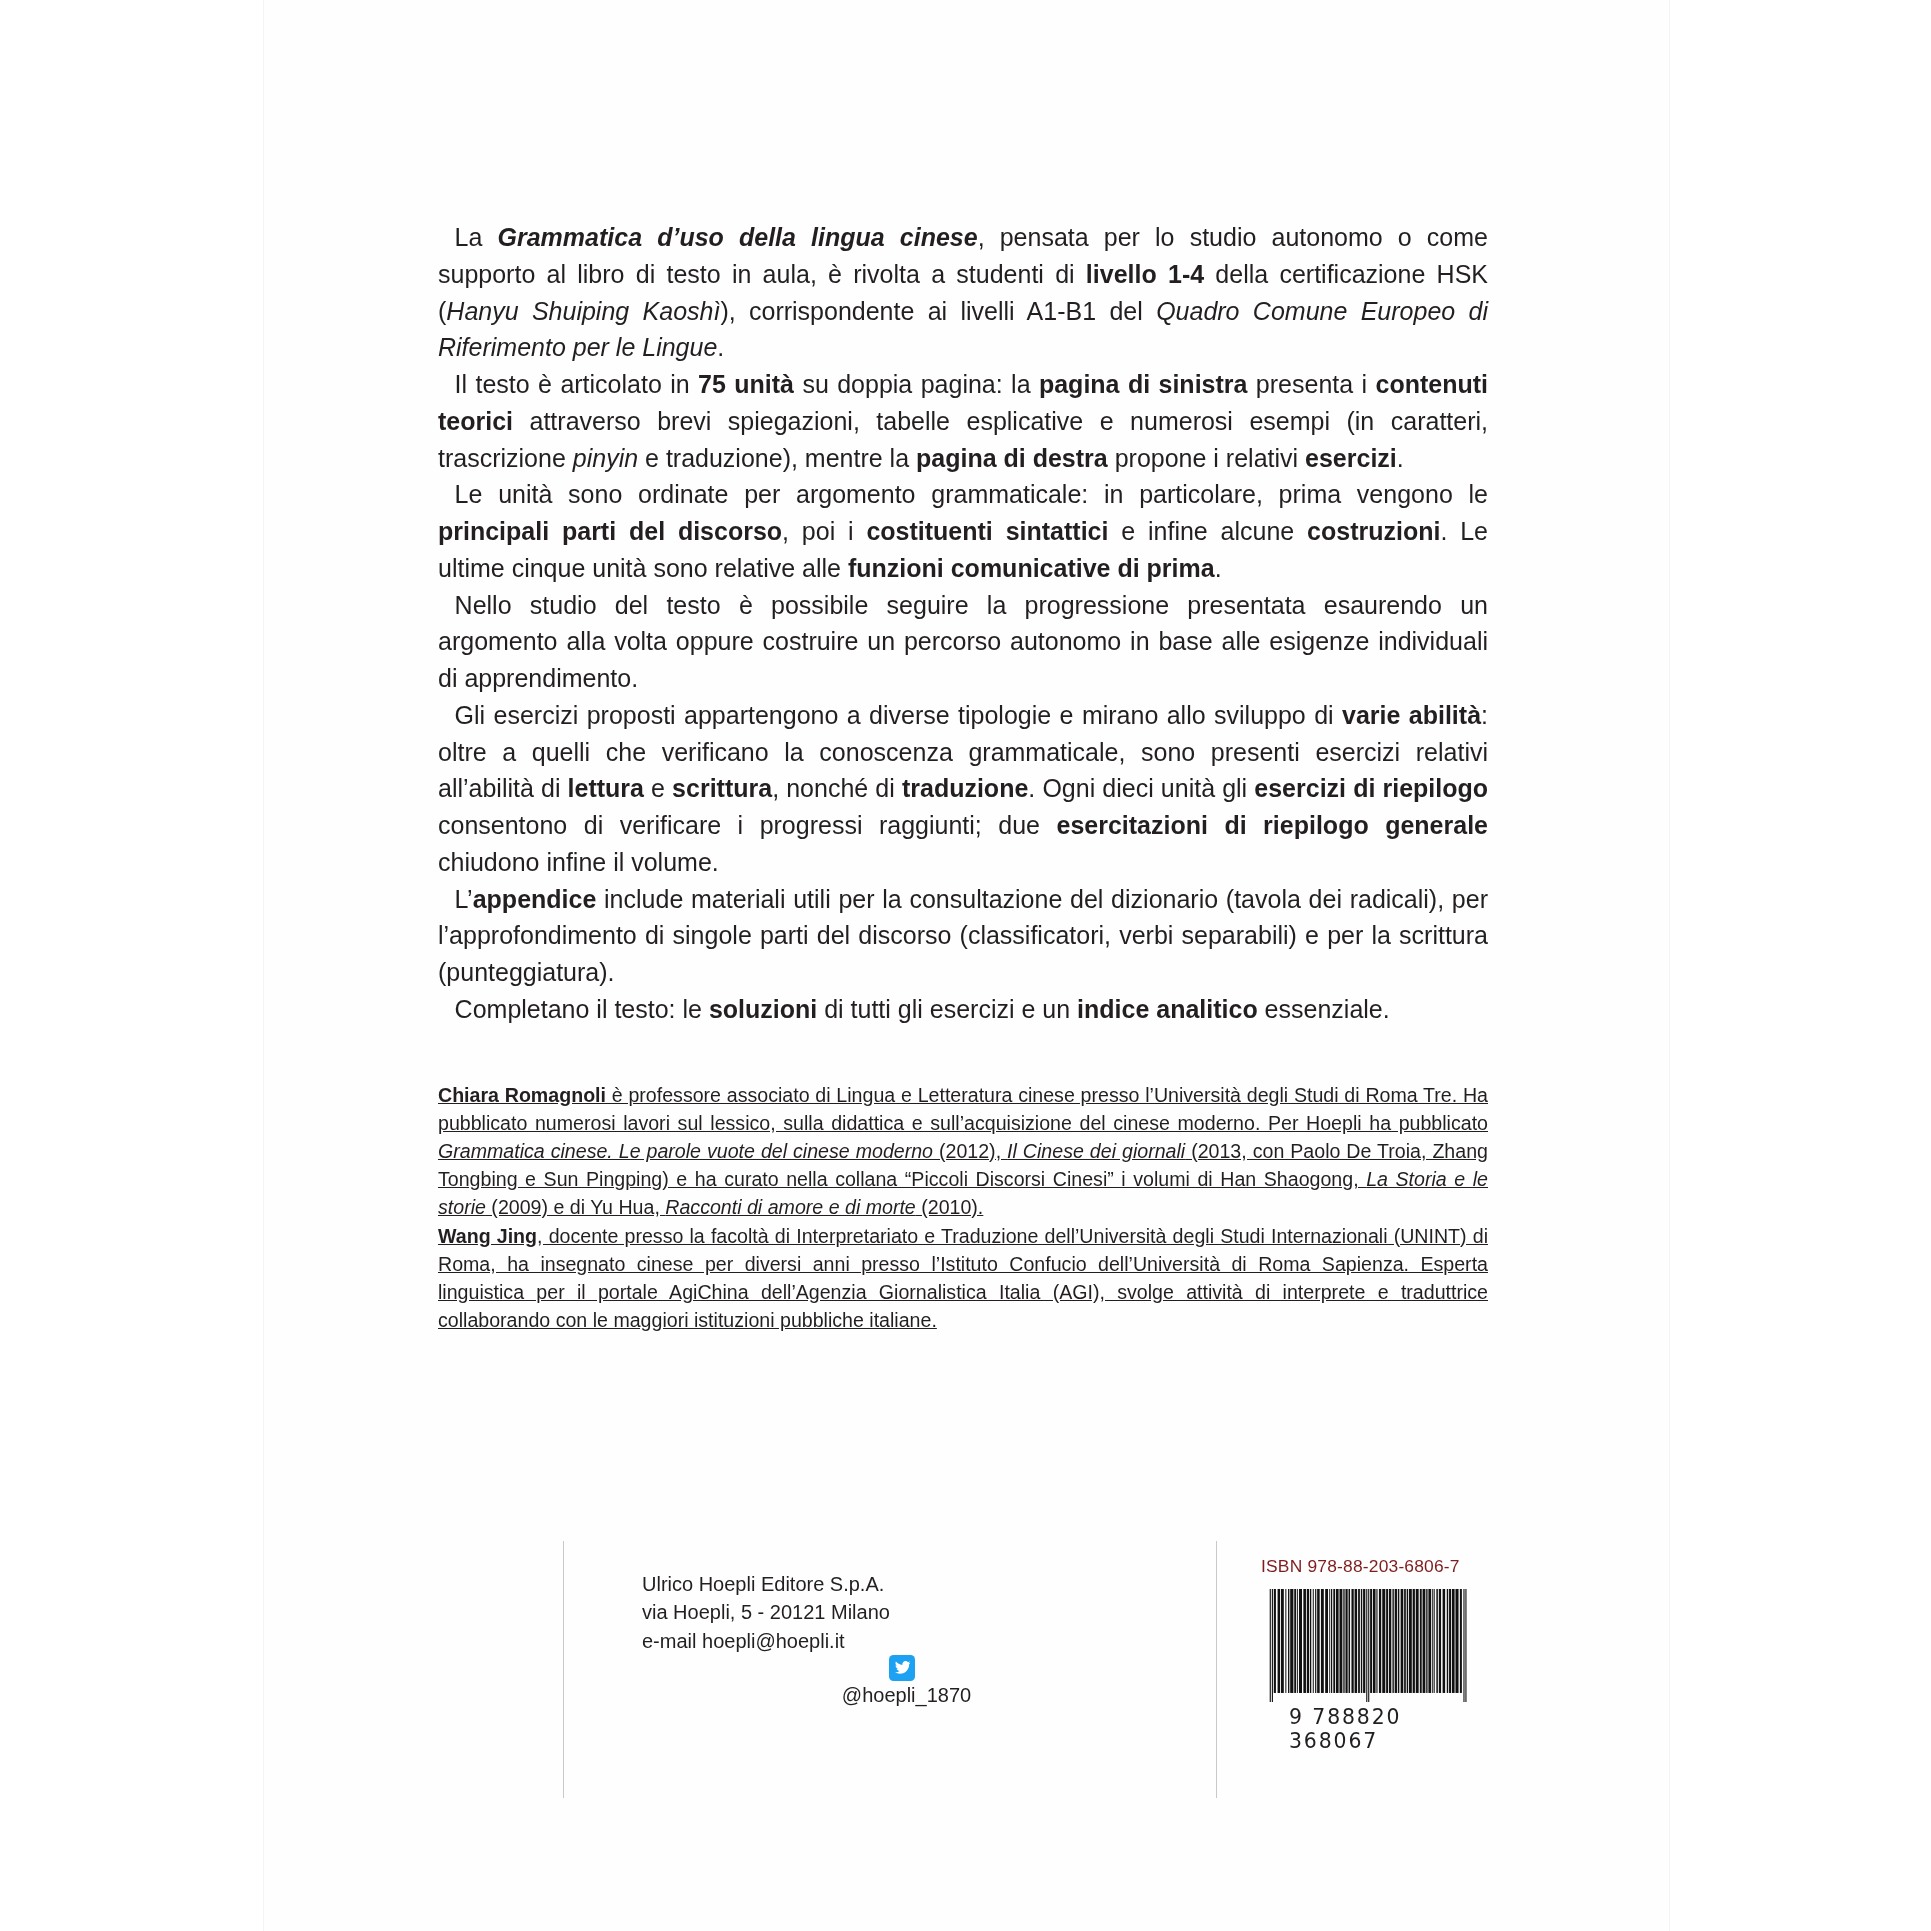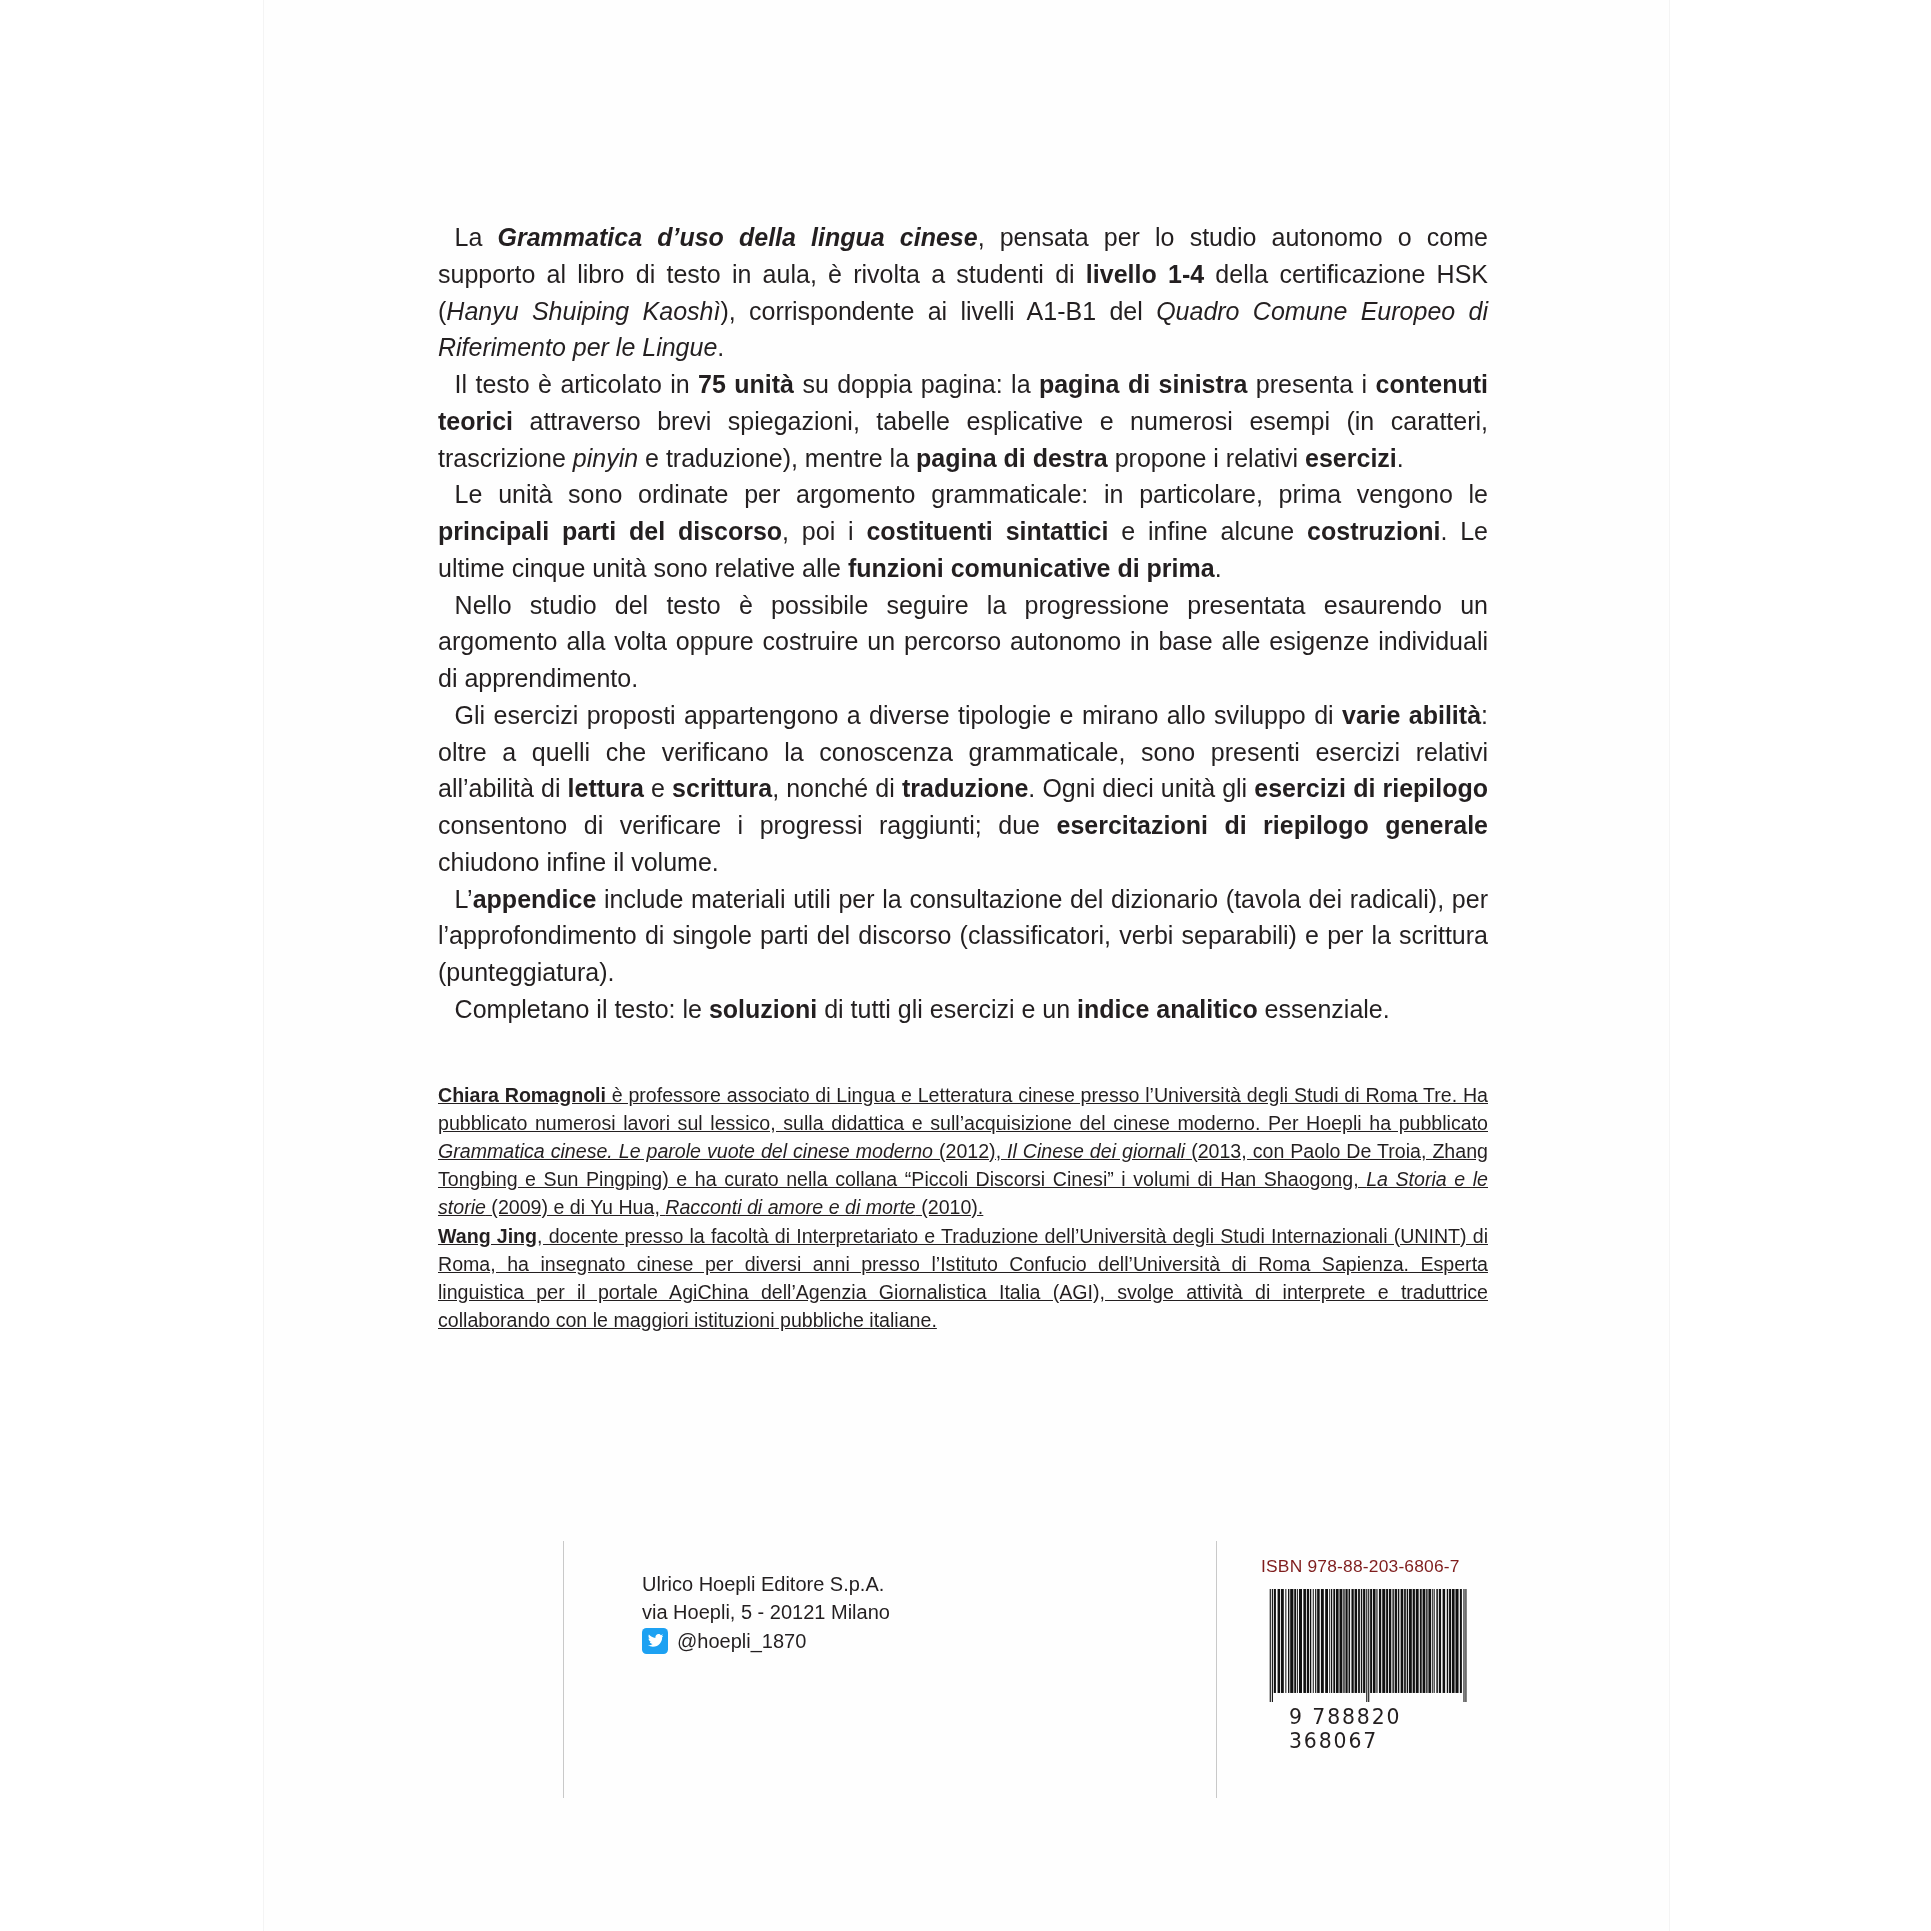--- a/index.html
+++ b/index.html
@@ -93,20 +93,21 @@
   .addr {
     font-size: 20px;
     line-height: 1.42;
     color: #231f20;
   }
   .addr div { margin: 0; }
   .twitter-row {
     display: flex;
     align-items: center;
     margin-top: 12px;
+    flex-direction: column;
   }
   .tw-badge {
     width: 26px;
     height: 26px;
     border-radius: 4.5px;
     background: #1da1f2;
     display: inline-flex;
     align-items: center;
     justify-content: center;
     margin-right: 9px;
@@ -163,20 +164,21 @@
   </div>
 
   <div class="footer">
     <div class="rule left"></div>
     <div class="rule right"></div>
 
     <div class="publisher">
       <div class="addr">
         <div>Ulrico Hoepli Editore S.p.A.</div>
         <div>via Hoepli, 5 - 20121 Milano</div>
+        <div>e-mail hoepli@hoepli.it</div>
         <div class="twitter-row">
           <span class="tw-badge">
             <svg width="16.6" height="13.6" viewBox="0 0 24 20" aria-hidden="true">
               <path fill="#ffffff" d="M24 2.4c-.9.4-1.8.7-2.8.8 1-.6 1.8-1.6 2.1-2.7-.9.6-2 1-3.1 1.2C19.4.7 18.2 0 16.8 0c-2.6 0-4.7 2.1-4.7 4.7 0 .4 0 .7.1 1.1C8.3 5.6 4.9 3.8 2.6.9c-.4.7-.6 1.5-.6 2.4 0 1.6.8 3 2.1 3.9-.8 0-1.5-.2-2.1-.6 0 2.3 1.6 4.2 3.8 4.6-.4.1-.8.2-1.2.2-.3 0-.6 0-.9-.1.6 1.9 2.3 3.2 4.4 3.3-1.6 1.3-3.6 2-5.8 2-.4 0-.8 0-1.1-.1 2.1 1.3 4.6 2.1 7.3 2.1 8.8 0 13.6-7.3 13.6-13.6v-.6c.9-.7 1.7-1.5 2.3-2.4z"></path>
             </svg>
           </span>
           <span class="tw-handle">@hoepli_1870</span>
         </div>
       </div>
     </div>

